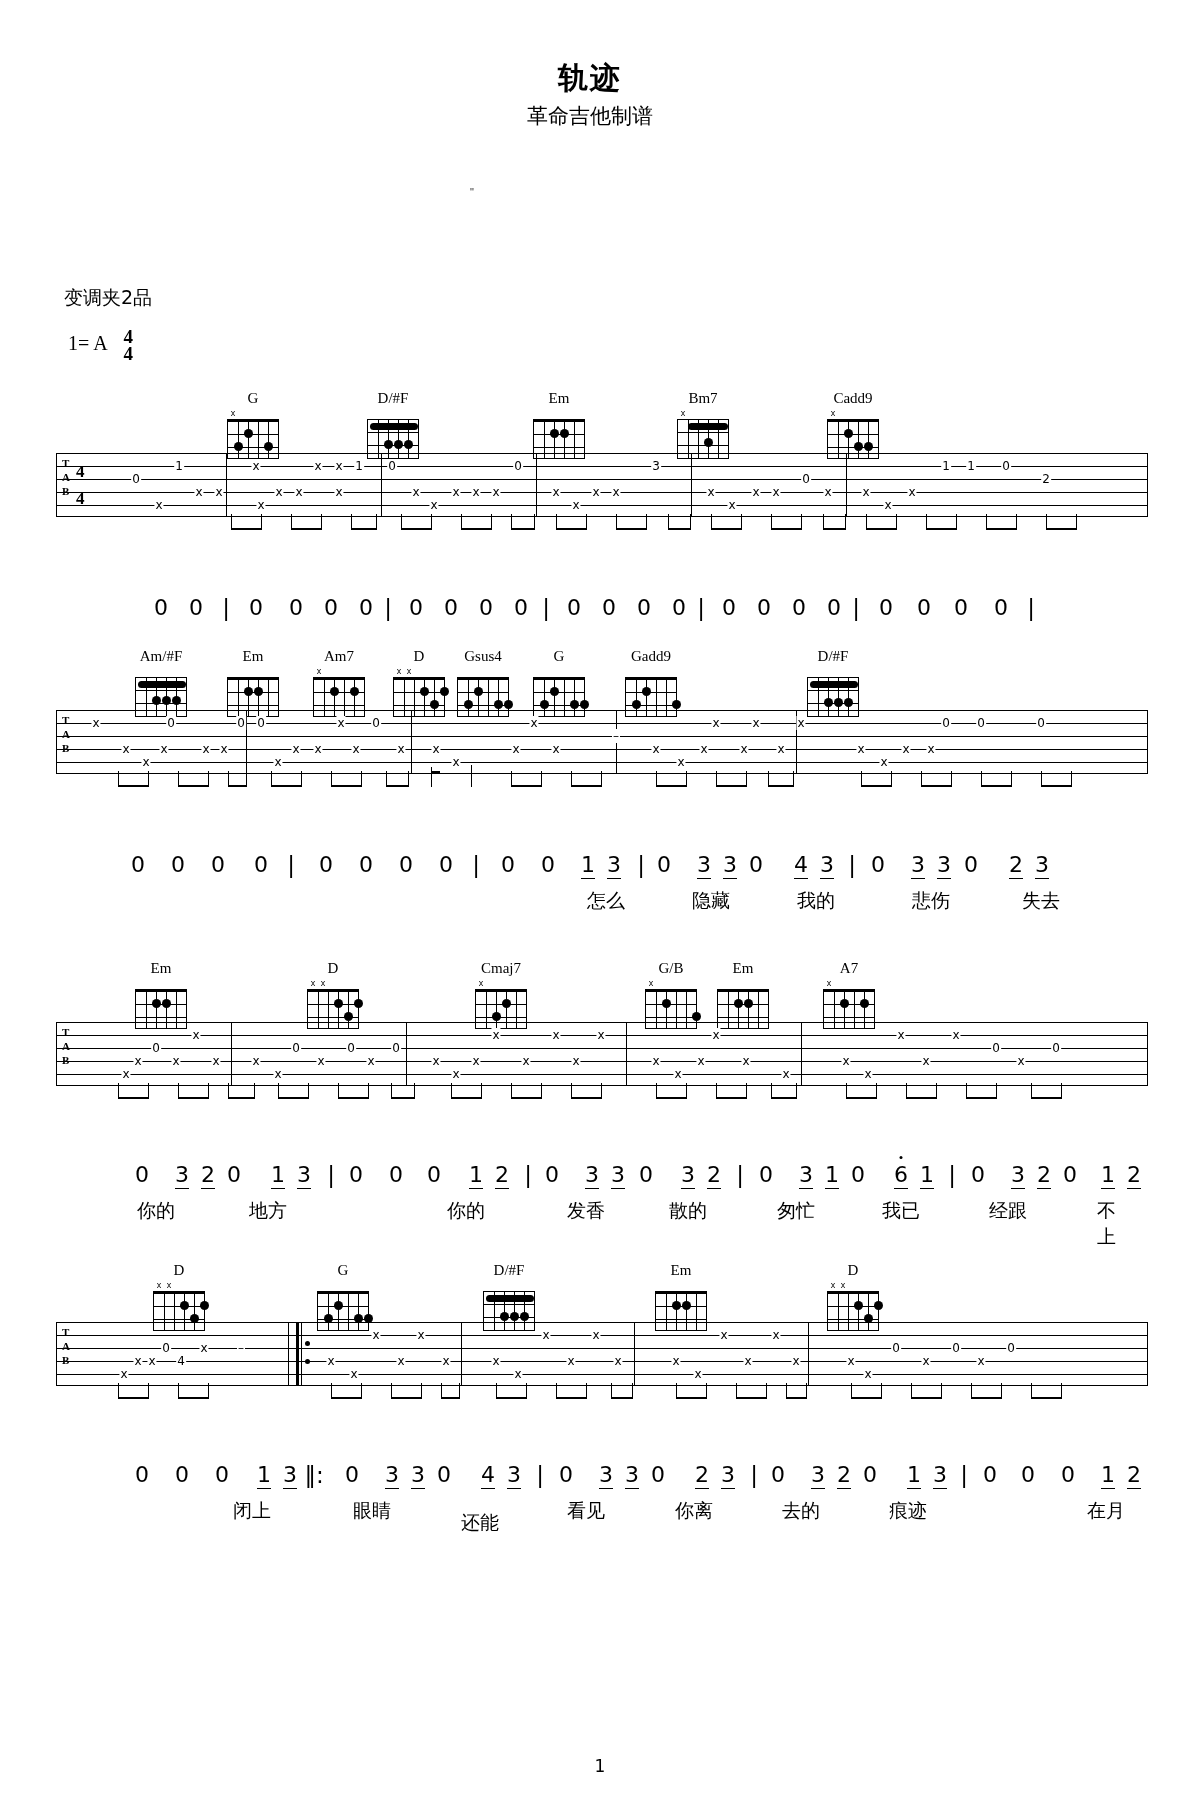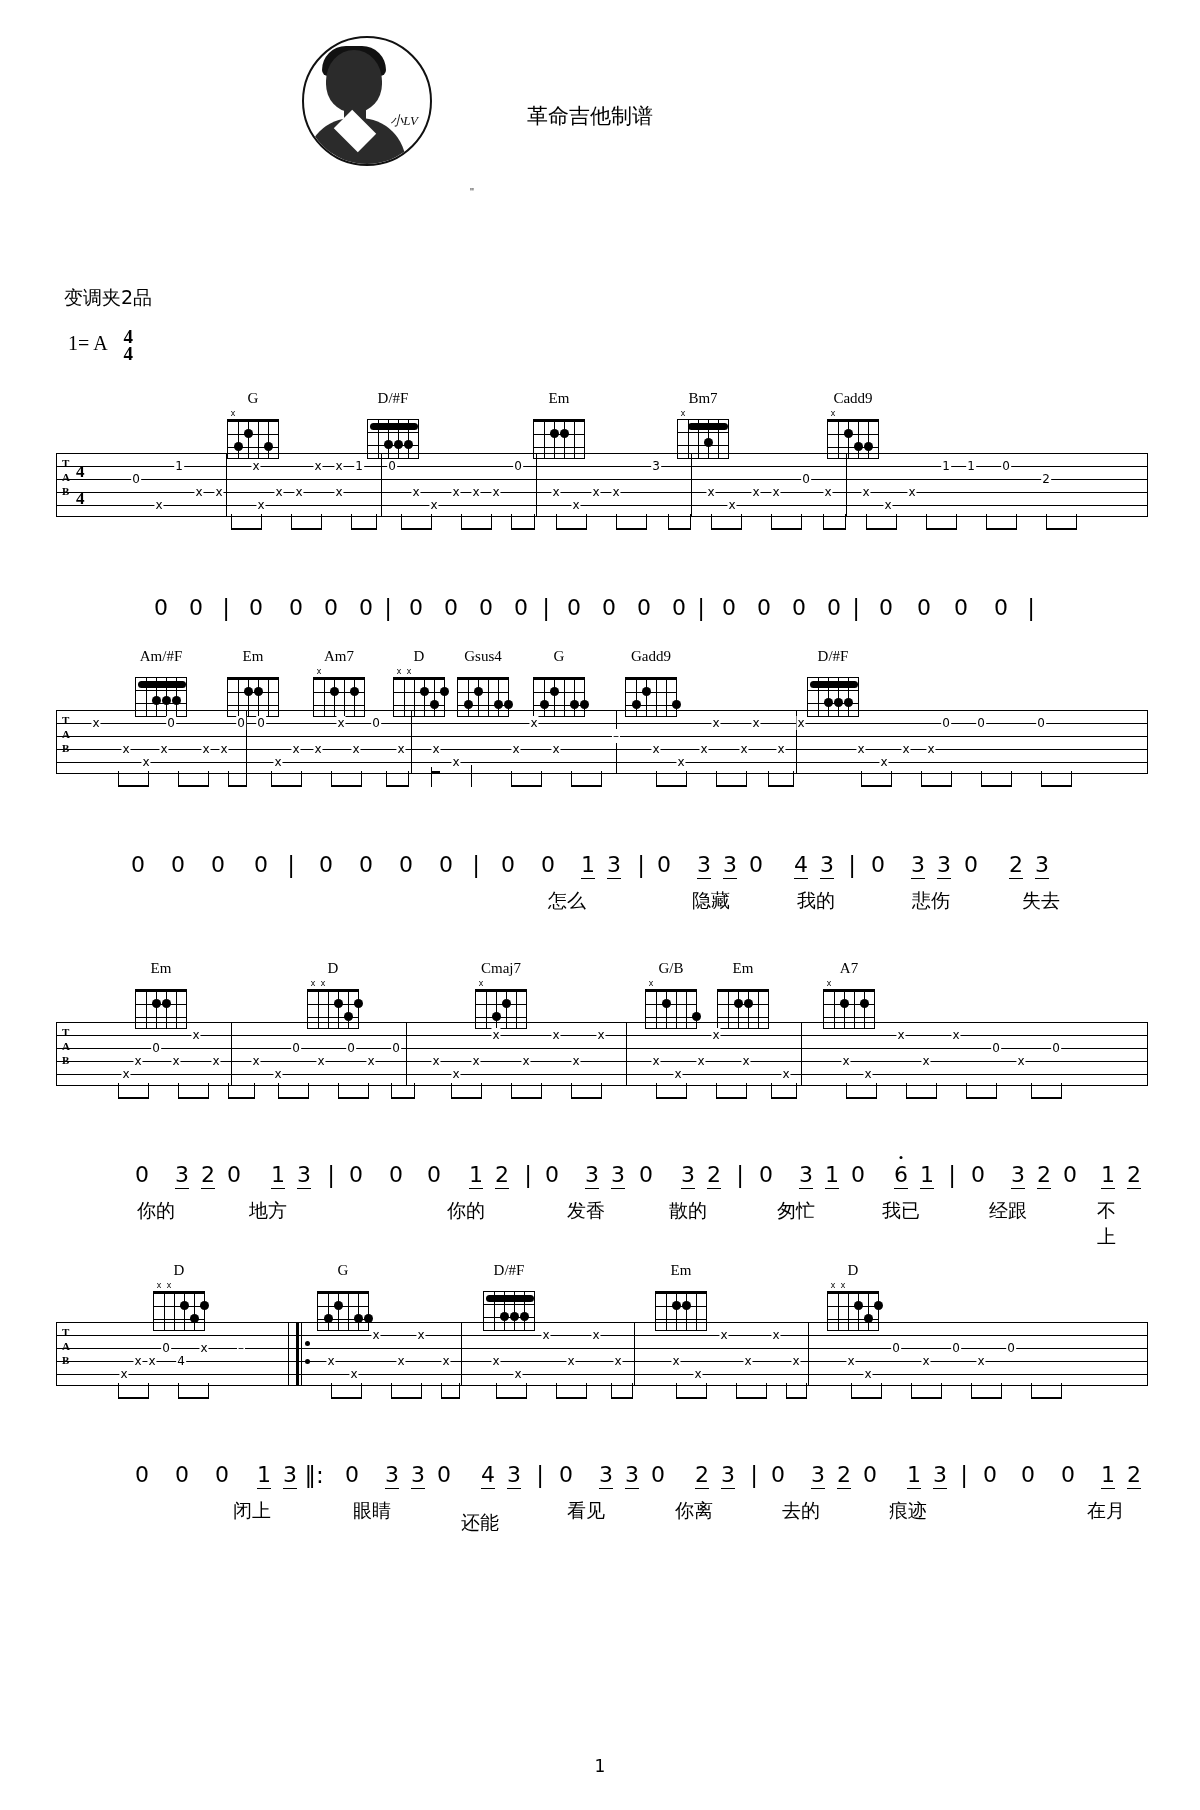--- a/index.html
+++ b/index.html
@@ -149,29 +149,22 @@
   .pagenum{
     position:absolute;left:0;right:0;bottom:34px;text-align:center;font-size:17px;
     font-family:"DejaVu Sans",sans-serif;
   }
 </style>
 </head>
 <body>
 
 <div class="page">
 
-  <div class="logo">
-    <div class="hair"></div>
-    <div class="face"></div>
-    <div class="neck"></div>
-    <div class="shoulders"></div>
-    <div class="collar"></div>
-    <div class="lvtext">小LV</div>
-  </div>
-
+
+  <div class="title">轨迹</div>
   <div class="subtitle">革命吉他制谱</div>
   <div class="tiny-mark">"</div>
 
 
   <div class="capo">变调夹2品</div>
   <div class="keysig">
     <span>1= A</span>
     <span class="frac">
       <b>4</b>
       <b>4</b>
@@ -675,21 +668,21 @@
       <span style="left:771px;" class="u">3</span>
     <span style="left:796px;" class="bl">|</span>
     <span style="left:822px;">0</span>
     <span style="left:862px;" class="u">3</span>
       <span style="left:888px;" class="u">3</span>
     <span style="left:915px;">0</span>
     <span style="left:960px;" class="u">2</span>
       <span style="left:986px;" class="u">3</span>
   </div>
   <div class="lyrics" style="top:888px;">
-    <span style="left:511px;">怎么</span>
+    <span style="left:550px;">怎么</span>
     <span style="left:655px;">隐藏</span>
     <span style="left:760px;">我的</span>
     <span style="left:875px;">悲伤</span>
     <span style="left:985px;">失去</span>
   </div>
 
   <div class="chord" style="left:130px;top:960px;">
     <div class="cname">Em</div>
     <div class="marks"></div>
     <div class="grid">

